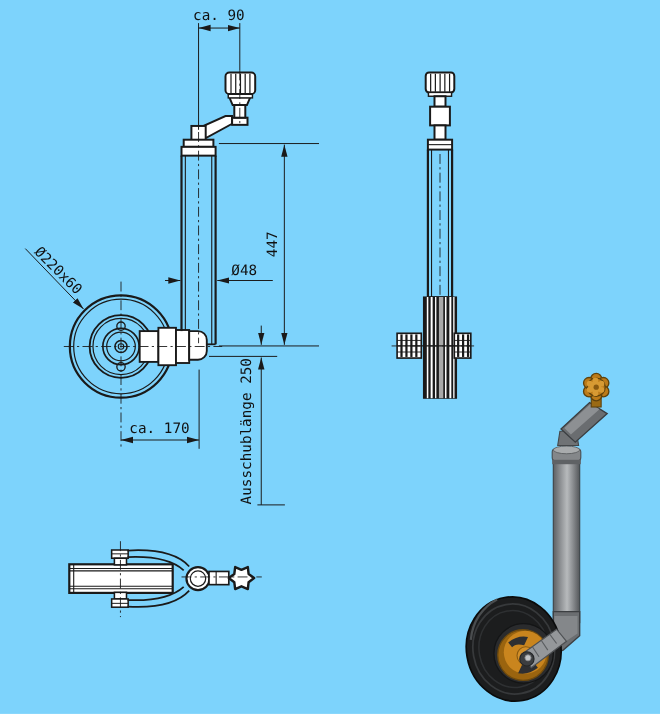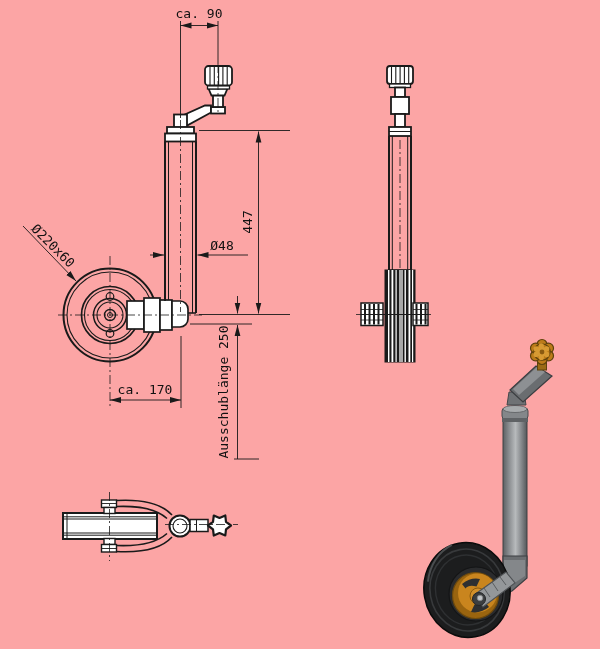--- a/index.html
+++ b/index.html
@@ -1,16 +1,16 @@
 <!DOCTYPE html>
 <html><head>
 <meta charset="utf-8">
 <style>
   html,body{margin:0;padding:0;background:#ffffff;}
-  #canvas{position:relative;width:600px;height:649px;background:#fca5a5;overflow:hidden;
+  #canvas{position:relative;width:600px;height:649px;background:#7dd3fc;overflow:hidden;
           font-family:"DejaVu Sans Mono", monospace;}
   svg{display:block;}
   text{font-family:"DejaVu Sans Mono", monospace;font-size:13px;fill:#111;}
 </style>
 </head>
 <body>
 
 <div id="canvas">
 <svg width="600" height="649" viewBox="0 0 600 649" xmlns="http://www.w3.org/2000/svg">
   <defs>

